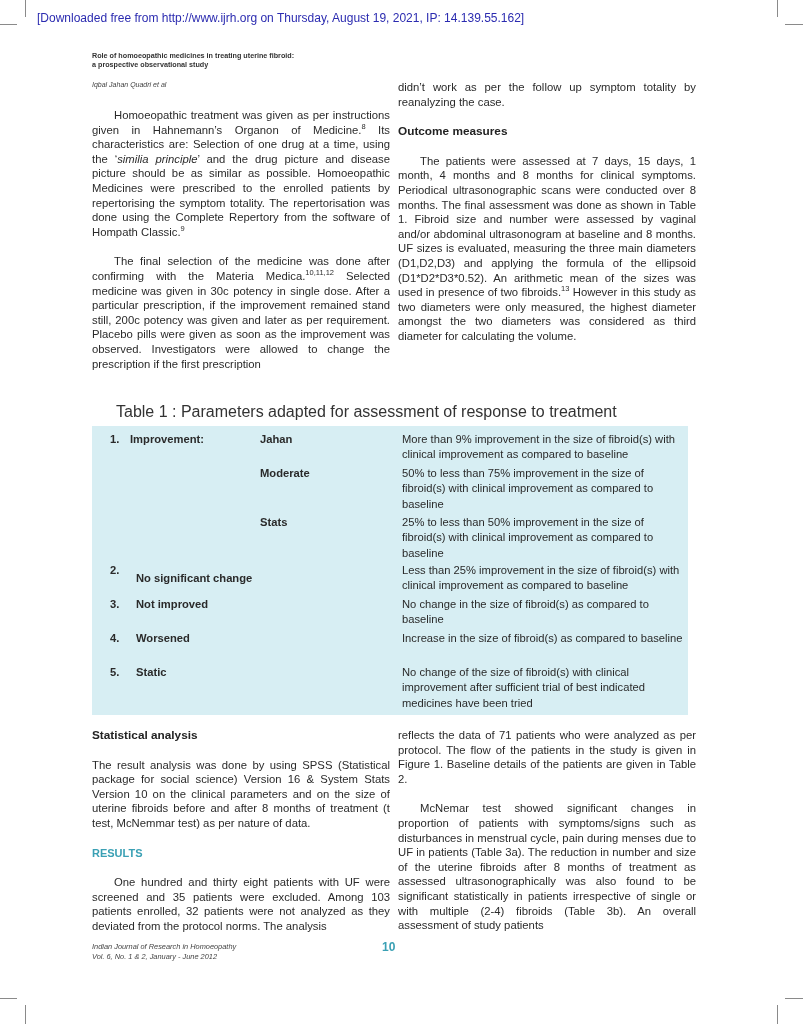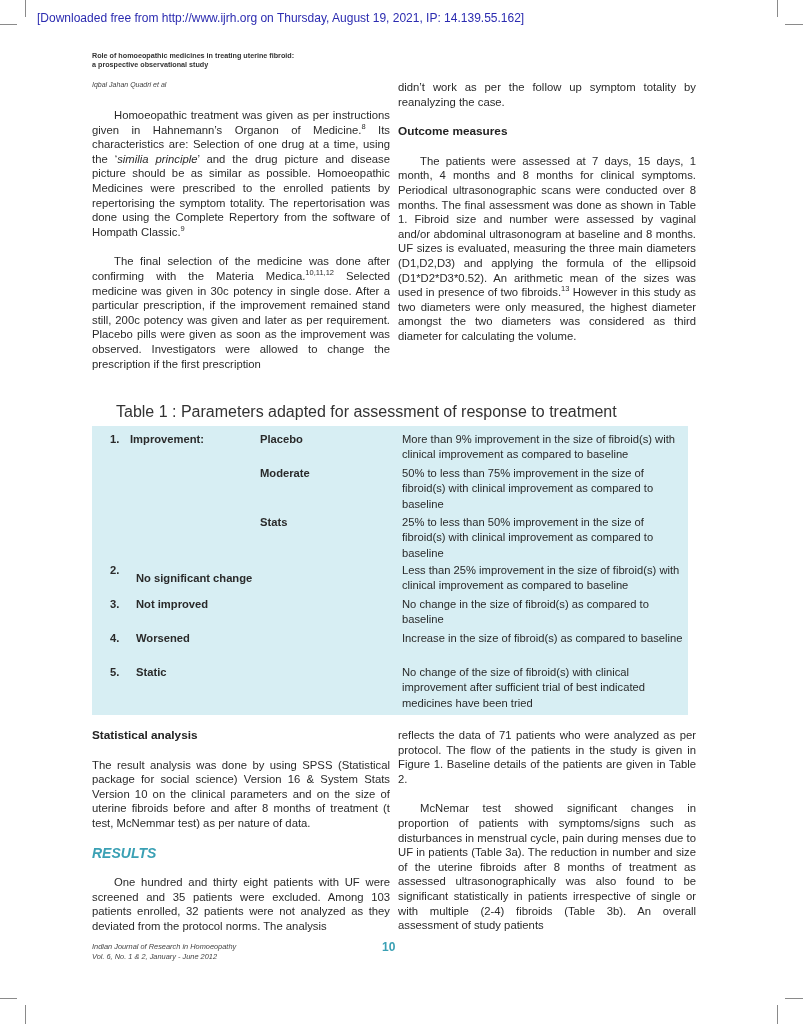--- a/index.html
+++ b/index.html
@@ -9,21 +9,21 @@
   .download-banner { position: absolute; left: 37px; top: 11px; font-size: 12px; color: #2b2bb0;
                      font-family: "Liberation Sans", sans-serif; white-space: nowrap; }
   .running-head { position: absolute; left: 92px; top: 51px; font-size: 7.2px; font-weight: bold; color: #333; line-height: 9px; }
   .running-author { position: absolute; left: 92px; top: 81px; font-size: 7px; font-style: italic; color: #444; }
   .col { position: absolute; width: 298px; font-size: 11.3px; line-height: 14.6px; text-align: justify; }
   .col-left { left: 92px; }
   .col-right { left: 398px; }
   .col p { margin: 0; }
   .indent { text-indent: 22px; }
   .h2 { font-weight: bold; font-size: 11.8px; color: #222; }
-  .results { font-weight: bold; font-size: 14px; color: #3aa0b4; font-style: italic; }
+  .results { font-weight: bold; font-size: 11px; color: #3aa0b4; }
   sup { font-size: 7.5px; line-height: 0; }
   .table-caption { position: absolute; left: 92px; top: 403px; font-size: 16px; color: #333; margin-left: 24px; }
   .table-box { position: absolute; left: 92px; top: 426px; width: 596px; height: 289px; background: #d7eef3; }
   .row { position: absolute; font-size: 11.2px; line-height: 15.3px; }
   .num { position: absolute; font-weight: bold; }
   .cat { position: absolute; font-weight: bold; }
   .sub { position: absolute; font-weight: bold; left: 168px; }
   .desc { position: absolute; left: 310px; width: 285px; }
   .footer-journal { position: absolute; left: 92px; top: 942px; font-size: 7.4px; font-style: italic; color: #444; line-height: 9.5px; }
   .page-number { position: absolute; left: 382px; top: 940px; font-size: 12px; font-weight: bold; color: #3aa0b4; }
@@ -57,21 +57,21 @@
   <p>didn’t work as per the follow up symptom totality by reanalyzing the case.</p>
   <p class="h2" style="margin-top:15px;">Outcome measures</p>
   <p class="indent" style="margin-top:15px;"><span>The patients were assessed at 7 days, 15 days, 1 month, 4 months and 8 months for clinical symptoms. Periodical ultrasonographic scans were conducted over 8 months. The final assessment was done as shown in Table 1. Fibroid size and number were assessed by vaginal and/or abdominal ultrasonogram at baseline and 8 months. UF sizes is evaluated, measuring the three main diameters (D1,D2,D3) and applying the formula of the ellipsoid (D1*D2*D3*0.52). An arithmetic mean of the sizes was used in presence of two fibroids.</span><sup>13</sup><span> However in this study as two diameters were only measured, the highest diameter amongst the two diameters was considered as third diameter for calculating the volume.</span></p>
 </div>
 
 <div class="table-caption">Table 1 : Parameters adapted for assessment of response to treatment</div>
 <div class="table-box">
   <div class="row" style="top:6px;left:0;width:596px;">
     <span class="num" style="left:18px;">1.</span>
     <span class="cat" style="left:38px;">Improvement:</span>
-    <span class="sub">Placebo</span>
+    <span class="sub">Jahan</span>
     <span class="desc">More than 9% improvement in the size of fibroid(s) with clinical improvement as compared to baseline</span>
   </div>
   <div class="row" style="top:40px;left:0;width:596px;">
     <span class="sub">Moderate</span>
     <span class="desc">50% to less than 75% improvement in the size of fibroid(s) with clinical improvement as compared to baseline</span>
   </div>
   <div class="row" style="top:89px;left:0;width:596px;">
     <span class="sub">Stats</span>
     <span class="desc">25% to less than 50% improvement in the size of fibroid(s) with clinical improvement as compared to baseline</span>
   </div>

